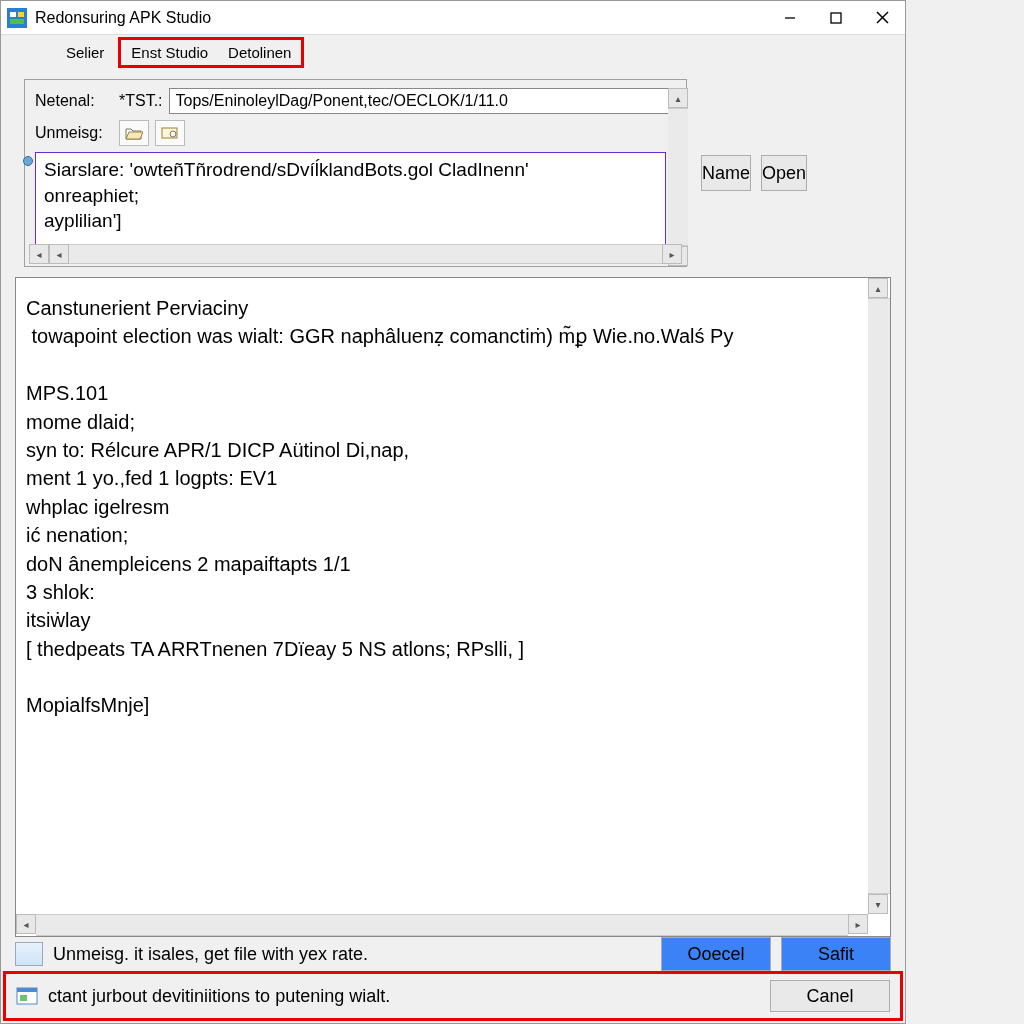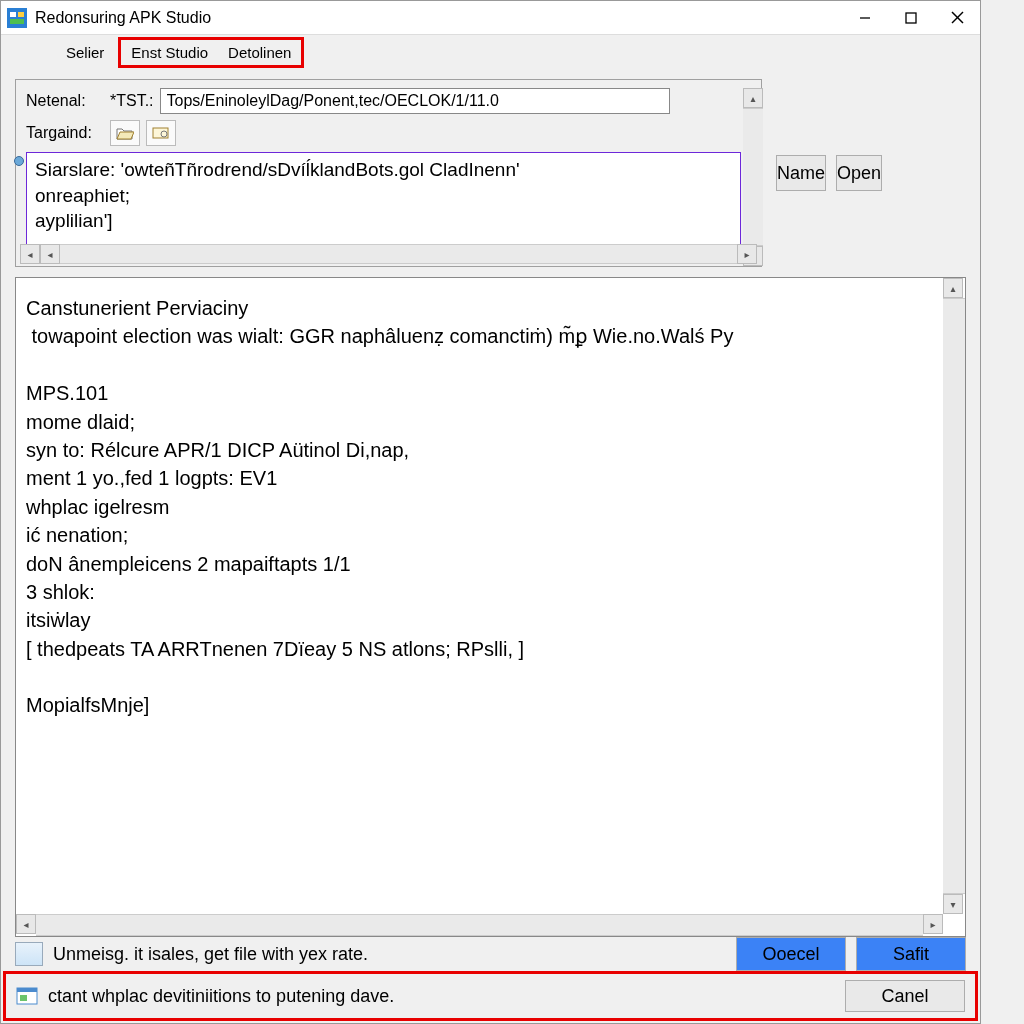--- a/index.html
+++ b/index.html
@@ -5,21 +5,21 @@
 * { box-sizing: border-box; margin: 0; padding: 0; }
 body {
   font-family: "Segoe UI", Tahoma, sans-serif;
   font-size: 15px;
   background: #f0f0f0;
   width: 1024px;
   height: 1024px;
   overflow: hidden;
 }
 .window {
-  width: 981px;
+  width: 906px;
   height: 1024px;
   background: #f0f0f0;
   border: 1px solid #999;
   display: flex;
   flex-direction: column;
 }
 .titlebar {
   height: 34px;
   background: #fff;
   display: flex;
@@ -65,20 +65,21 @@
 .top-panel {
   display: flex;
   gap: 14px;
 }
 .left-box {
   flex: 1;
   border: 1px solid #a0a0a0;
   background: #f0f0f0;
   padding: 8px 0 4px 10px;
   position: relative;
+  margin-left: 9px;
 }
 .form-row {
   display: flex;
   align-items: center;
   gap: 6px;
   margin-bottom: 6px;
 }
 .form-label { width: 78px; font-size: 16px; }
 .text-input {
   border: 1px solid #888;
@@ -262,21 +263,21 @@
   <div class="content">
 
     <div class="top-panel">
       <div class="left-box">
         <div class="form-row">
           <span class="form-label">Netenal:</span>
           <span style="font-size:16px;">*TST.:</span>
           <input class="text-input netenal-input" type="text" value="Tops/EninoleylDag/Ponent,tec/OECLOK/1/11.0" style="">
         </div>
         <div class="form-row">
-          <span class="form-label">Targaind:</span>
+          <span class="form-label">Unmeisg:</span>
           <span class="icon-btn">
             <svg width="18" height="14" viewBox="0 0 18 14">
                 <path d="M1 3 h5 l2 2 h8 v8 h-15 z" fill="#fff" stroke="#777"></path>
                 <path d="M1 13 L4 6 h14 l-3 7 z" fill="#f4e9b9" stroke="#a08030"></path>
               </svg>
           </span>
           <span class="icon-btn">
             <svg width="18" height="14" viewBox="0 0 18 14">
                 <rect x="1" y="2" width="15" height="10" fill="#fdf6d8" stroke="#a08030"></rect>
                 <circle cx="12" cy="8" r="3" fill="none" stroke="#777"></circle>
@@ -345,17 +346,17 @@
   </div>
 
   <div class="statusbar">
     <span class="stat-icon">
       <svg width="22" height="22" viewBox="0 0 22 22">
         <rect x="1" y="3" width="20" height="16" fill="#fff" stroke="#4b8bce"></rect>
         <rect x="1" y="3" width="20" height="4" fill="#4b8bce"></rect>
         <rect x="4" y="10" width="7" height="6" fill="#6cc46c"></rect>
       </svg>
     </span>
-    <span class="stat-text">ctant whplac devitiniitions to putening dave.</span>
+    <span class="stat-text">ctant jurbout devitiniitions to putening wialt.</span>
     <div class="stat-btn">Canel</div>
   </div>
 
 </div>
 
 </body></html>

